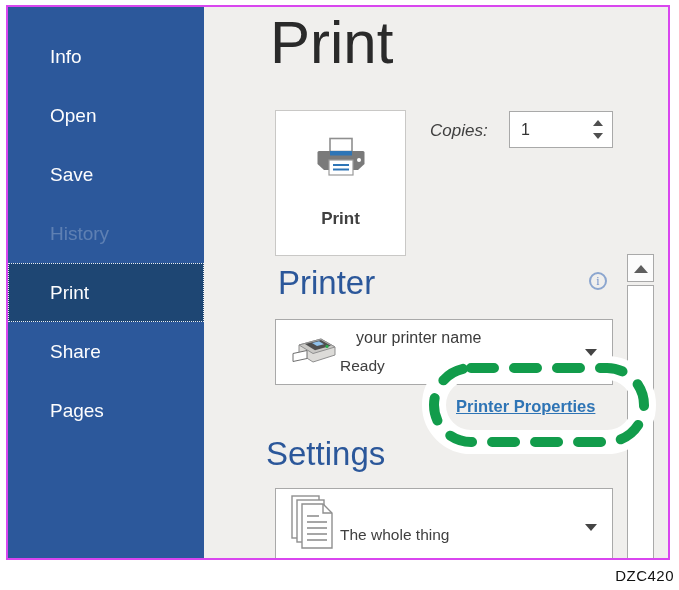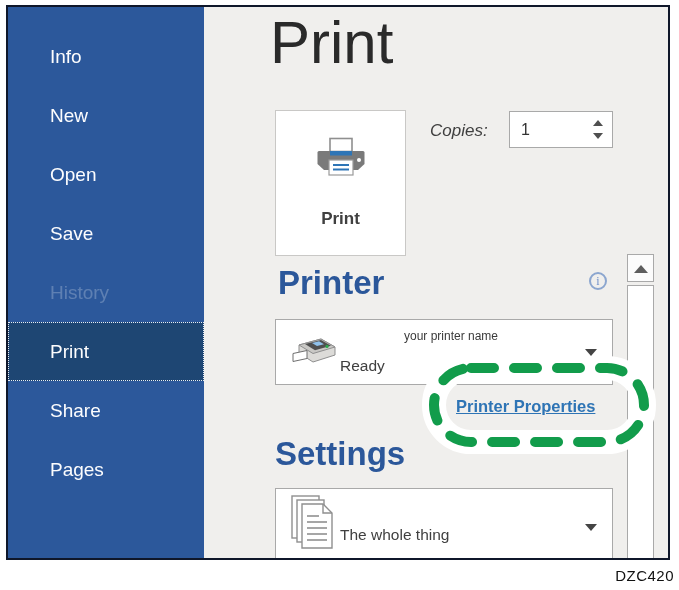--- a/index.html
+++ b/index.html
@@ -1,21 +1,21 @@
 <!DOCTYPE html>
 <html><head>
 <meta charset="utf-8">
 <style>
   * { margin:0; padding:0; box-sizing:border-box; }
   html,body { width:679px; height:590px; background:#ffffff; font-family:"Liberation Sans", sans-serif; overflow:hidden; }
 
   .frame {
     position:absolute; left:6px; top:5px;
     width:664px; height:555px;
-    border:2px solid #0f172a;
+    border:2px solid #d946ef;
     background:#F0EFED;
     overflow:hidden;
   }
 
   
   .sidebar {
     position:absolute; left:0; top:0; bottom:0; width:196px;
     background:#2C589B;
     padding-top:20px;
   }
@@ -63,34 +63,34 @@
   .spin-down { bottom:8px; border-top:6px solid #4F4F4F; }
 
   .info-btn {
     position:absolute; left:385px; top:265px; width:18px; height:18px;
     border:2px solid #8CA6CF; border-radius:50%;
     color:#6F8FC9; font-family:"Liberation Serif", serif; font-size:12px;
     display:flex; align-items:center; justify-content:center; line-height:1;
   }
 
   .section-heading {
-    position:absolute; font-size:33px; font-weight:700; color:#2B579A;
+    position:absolute; font-size:33px; font-weight:400; color:#2B579A;
   }
   .heading-printer  { left:74px; top:257px; }
-  .heading-settings { left:71px; top:428px; }
+  .heading-settings { left:62px; top:428px; }
 
   .dropdown {
     position:absolute; left:71px; width:338px;
     background:#FFFFFF; border:1px solid #A9A9A9;
   }
   .dd-printer  { top:312px; height:66px; }
   .dd-settings { top:481px; height:80px; }
   .dd-icon { position:absolute; left:14px; top:50%; transform:translateY(-50%); }
   .dd-settings .dd-icon { top:36px; }
-  .dd-name { position:absolute; left:80px; top:9px;  font-size:12px; color:#3B3B3B;margin-left:48px; }
+  .dd-name { position:absolute; left:80px; top:9px;  font-size:16px; color:#3B3B3B; }
   .dd-sub  { position:absolute; left:64px; top:37px; font-size:15.5px; color:#404040; }
   .dd-caret {
     position:absolute; right:15px; top:50%; margin-top:-3px;
     width:0; height:0;
     border-left:6px solid transparent; border-right:6px solid transparent;
     border-top:7px solid #444444;
   }
   .dd-settings .dd-caret { top:38px; }
 
   .pp-link {
@@ -122,23 +122,20 @@
   }
 </style>
 </head>
 <body>
 
 <div class="frame">
 
   <nav class="sidebar">
     <div class="side-item">
         <span>Info</span>
-      </div>
-    <div class="side-item">
-        <span>New</span>
       </div>
     <div class="side-item">
         <span>Open</span>
       </div>
     <div class="side-item">
         <span>Save</span>
       </div>
     <div class="side-item is-disabled">
         <span>History</span>
       </div>

